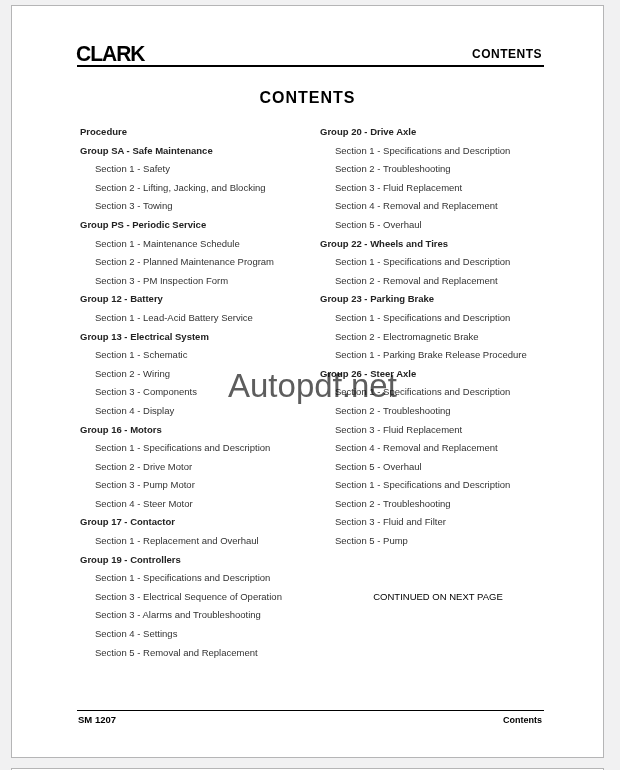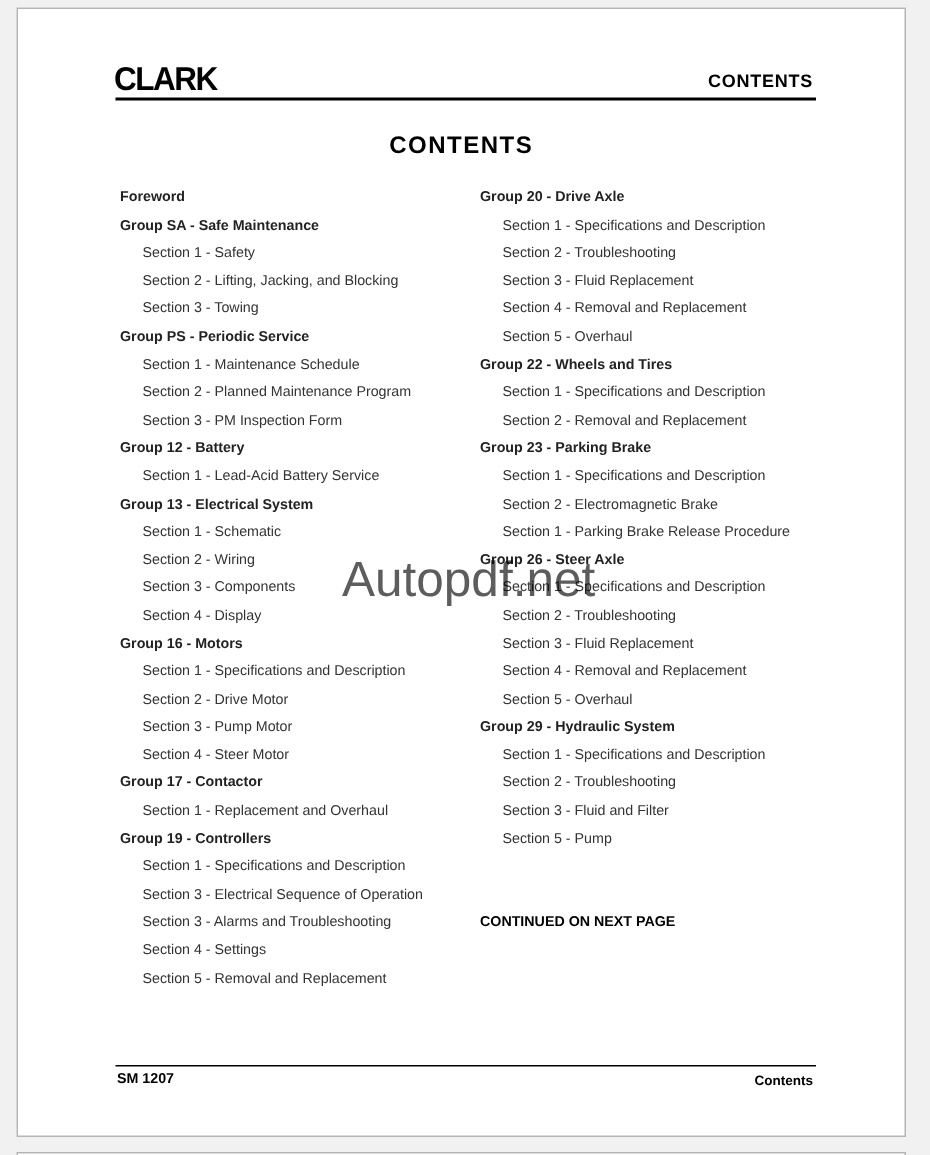--- a/index.html
+++ b/index.html
@@ -19,22 +19,22 @@
   .page-title{position:absolute;left:0;top:83px;width:100%;text-align:center;
         font-size:16px;font-weight:bold;letter-spacing:1px;color:#000;}
 
   .toc-col{position:absolute;top:117px;}
   .toc-col.left{left:68px;width:240px;}
   .toc-col.right{left:308px;width:236px;}
   .toc-row{line-height:18.6px;font-size:9.5px;white-space:nowrap;}
   .toc-row.group{font-weight:bold;color:#222;}
   .toc-row.section{padding-left:15px;color:#333;}
 
-  .continued{margin-top:37px;width:236px;font-size:9.5px;
-        font-weight:bold;color:#000;line-height:18.6px;}
+  .continued{margin-top:37px;width:236px;text-align:center;font-size:9.5px;
+        font-weight:normal;color:#000;line-height:18.6px;}
 
   .watermark{position:absolute;left:216px;top:361px;font-size:33px;
         mix-blend-mode:multiply;opacity:.85;white-space:nowrap;}
 
   .rule-bottom{position:absolute;left:65px;top:704px;width:467px;height:1px;background:#000;}
   .footer-left{position:absolute;left:66px;top:708px;font-size:9.5px;font-weight:bold;color:#000;}
   .footer-right{position:absolute;right:61px;top:709px;font-size:9px;font-weight:bold;color:#000;}
 </style>
 </head>
 <body>
@@ -42,21 +42,21 @@
 <div class="canvas">
   <div class="page">
 
     <div class="brand-logo">CLARK</div>
     <div class="header-label">CONTENTS</div>
     <div class="rule-top"></div>
 
     <div class="page-title">CONTENTS</div>
 
     <div class="toc-col left" id="col-left">
-        <div class="toc-row group">Foreword</div>
+        <div class="toc-row group">Procedure</div>
         <div class="toc-row group">Group SA - Safe Maintenance</div>
         <div class="toc-row section">Section 1 - Safety</div>
         <div class="toc-row section">Section 2 - Lifting, Jacking, and Blocking</div>
         <div class="toc-row section">Section 3 - Towing</div>
         <div class="toc-row group">Group PS - Periodic Service</div>
         <div class="toc-row section">Section 1 - Maintenance Schedule</div>
         <div class="toc-row section">Section 2 - Planned Maintenance Program</div>
         <div class="toc-row section">Section 3 - PM Inspection Form</div>
         <div class="toc-row group">Group 12 - Battery</div>
         <div class="toc-row section">Section 1 - Lead-Acid Battery Service</div>
@@ -94,21 +94,20 @@
         <div class="toc-row group">Group 23 - Parking Brake</div>
         <div class="toc-row section">Section 1 - Specifications and Description</div>
         <div class="toc-row section">Section 2 - Electromagnetic Brake</div>
         <div class="toc-row section">Section 1 - Parking Brake Release Procedure</div>
         <div class="toc-row group">Group 26 - Steer Axle</div>
         <div class="toc-row section">Section 1 - Specifications and Description</div>
         <div class="toc-row section">Section 2 - Troubleshooting</div>
         <div class="toc-row section">Section 3 - Fluid Replacement</div>
         <div class="toc-row section">Section 4 - Removal and Replacement</div>
         <div class="toc-row section">Section 5 - Overhaul</div>
-        <div class="toc-row group">Group 29 - Hydraulic System</div>
         <div class="toc-row section">Section 1 - Specifications and Description</div>
         <div class="toc-row section">Section 2 - Troubleshooting</div>
         <div class="toc-row section">Section 3 - Fluid and Filter</div>
         <div class="toc-row section">Section 5 - Pump</div>
         <div class="continued">CONTINUED ON NEXT PAGE</div>
       </div>
 
     <div class="watermark" id="watermark" style="color: #404040;">Autopdf.net</div>
 
     <div class="rule-bottom"></div>

